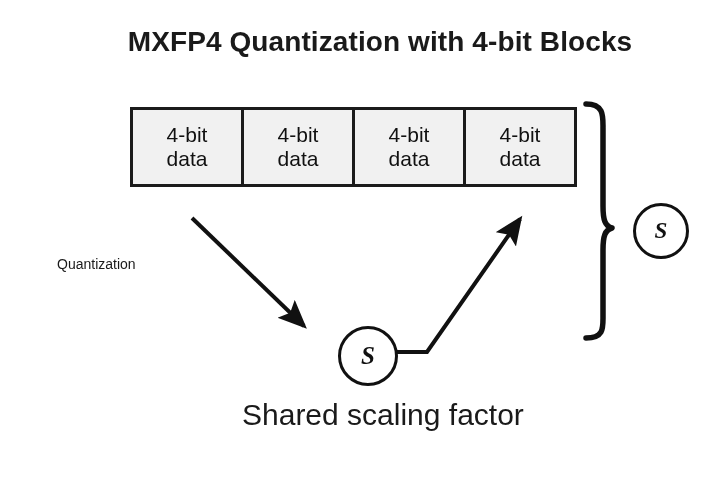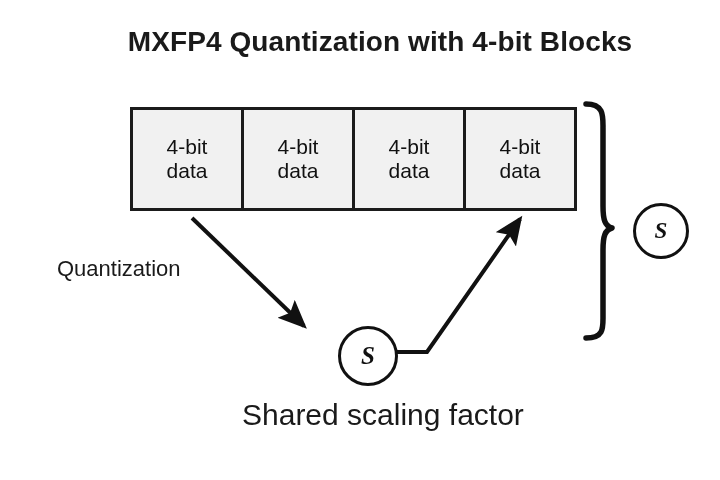--- a/index.html
+++ b/index.html
@@ -32,21 +32,21 @@
     font-weight: 700;
     letter-spacing: 0.1px;
     color: #1a1a1a;
     white-space: nowrap;
   }
   .block-row {
     position: absolute;
     left: 110px;
     top: 107px;
     width: 447px;
-    height: 104px;
+    height: 80px;
     display: flex;
     box-sizing: border-box;
     border: 3px solid #1b1b1b;
     background: #f1f1f1;
   }
   .data-block {
     flex: 1 1 0;
     box-sizing: border-box;
     border-right: 3px solid #1b1b1b;
     display: flex;
@@ -88,21 +88,21 @@
   }
   #circle-lower {
     left: 318px;
     top: 326px;
     width: 54px;
     height: 54px;
     font-size: 25px;
   }
   .label-text {
     position: absolute;
-    font-size: 22px;
+    font-size: 14px;
     color: #1a1a1a;
     white-space: nowrap;
   }
   #label-quantization {
     left: 37px;
     top: 256px;
   }
   #label-shared {
     left: 222px;
     top: 398px;

